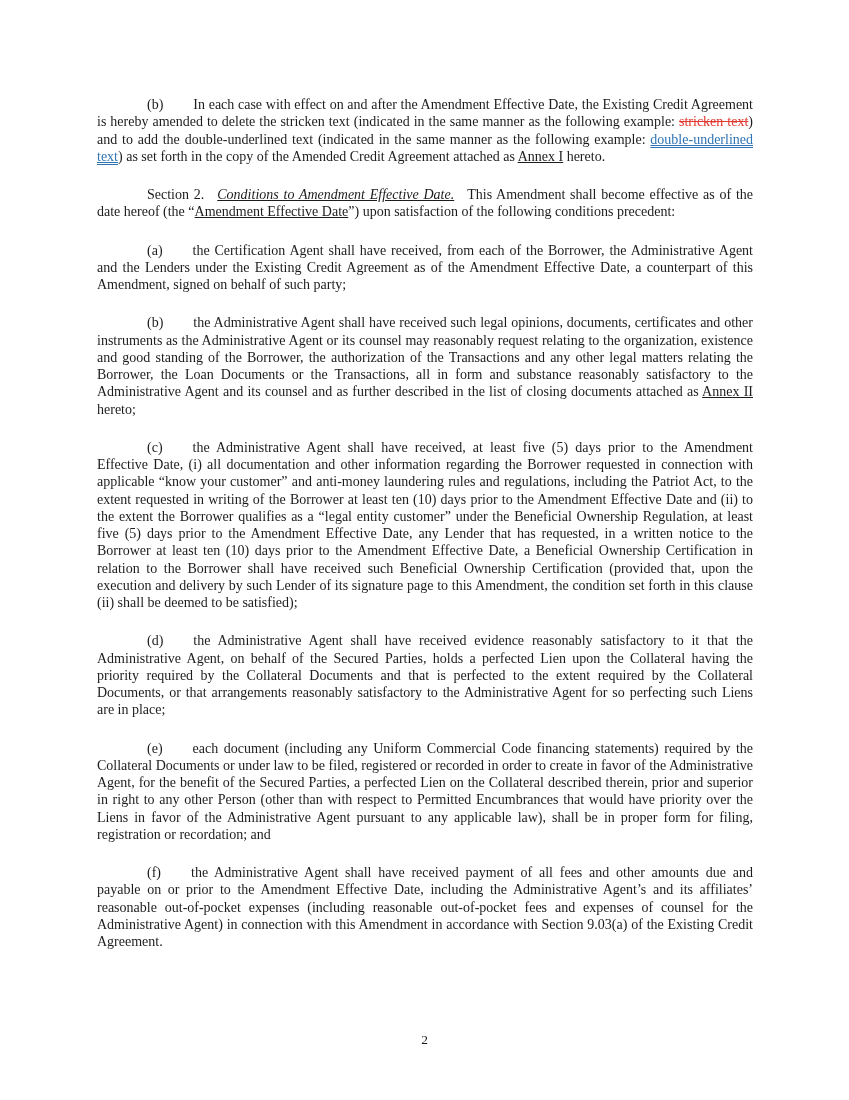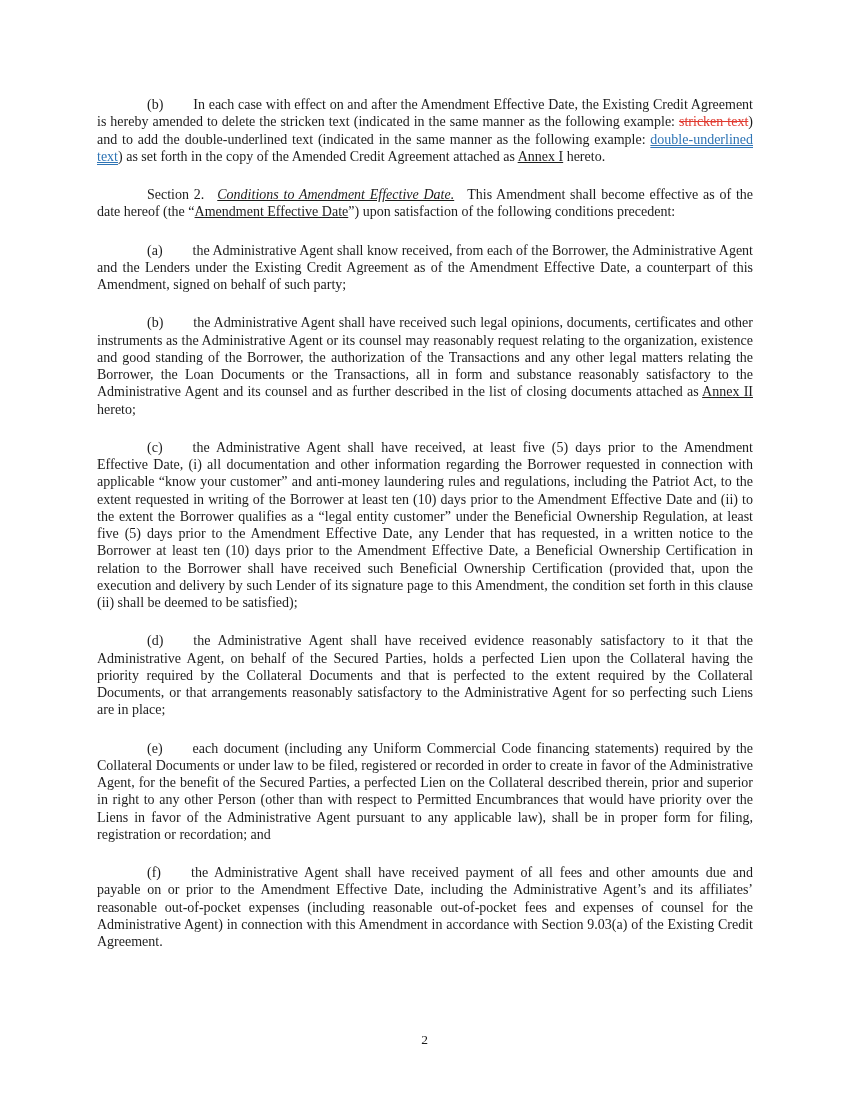--- a/index.html
+++ b/index.html
@@ -54,21 +54,21 @@
     color: #1c1c1c;
   }
 </style>
 </head>
 <body>
 
 <div class="page" style="--stricken-color: #e0392f; --dblund-color: #2e74b5; color: rgb(28, 28, 28); background: rgb(255, 255, 255);">
   <div class="doc-body">
       <p class="para"><span class="normal">(b)</span><span class="tab"></span><span class="normal">In each case with effect on and after the Amendment Effective Date, the Existing Credit Agreement is hereby amended to delete the stricken text (indicated in the same manner as the following example: </span><span class="strike">stricken text</span><span class="normal">) and to add the double-underlined text (indicated in the same manner as the following example: </span><span class="dblund">double-underlined text</span><span class="normal">) as set forth in the copy of the Amended Credit Agreement attached as </span><span class="und">Annex I</span><span class="normal"> hereto.</span></p>
       <p class="para"><span class="normal">Section 2.</span><span class="tab-sm"></span><span class="ital">Conditions to Amendment Effective Date.</span><span class="tab-sm"></span><span class="normal">This Amendment shall become effective as of the date hereof (the “</span><span class="und">Amendment Effective Date</span><span class="normal">”) upon satisfaction of the following conditions precedent:</span></p>
-      <p class="para"><span class="normal">(a)</span><span class="tab"></span><span class="normal">the Administrative Agent shall know received, from each of the Borrower, the Administrative Agent and the Lenders under the Existing Credit Agreement as of the Amendment Effective Date, a counterpart of this Amendment, signed on behalf of such party;</span></p>
+      <p class="para"><span class="normal">(a)</span><span class="tab"></span><span class="normal">the Certification Agent shall have received, from each of the Borrower, the Administrative Agent and the Lenders under the Existing Credit Agreement as of the Amendment Effective Date, a counterpart of this Amendment, signed on behalf of such party;</span></p>
       <p class="para"><span class="normal">(b)</span><span class="tab"></span><span class="normal">the Administrative Agent shall have received such legal opinions, documents, certificates and other instruments as the Administrative Agent or its counsel may reasonably request relating to the organization, existence and good standing of the Borrower, the authorization of the Transactions and any other legal matters relating the Borrower, the Loan Documents or the Transactions, all in form and substance reasonably satisfactory to the Administrative Agent and its counsel and as further described in the list of closing documents attached as </span><span class="und">Annex II</span><span class="normal"> hereto;</span></p>
       <p class="para"><span class="normal">(c)</span><span class="tab"></span><span class="normal">the Administrative Agent shall have received, at least five (5) days prior to the Amendment Effective Date, (i) all documentation and other information regarding the Borrower requested in connection with applicable “know your customer” and anti-money laundering rules and regulations, including the Patriot Act, to the extent requested in writing of the Borrower at least ten (10) days prior to the Amendment Effective Date and (ii) to the extent the Borrower qualifies as a “legal entity customer” under the Beneficial Ownership Regulation, at least five (5) days prior to the Amendment Effective Date, any Lender that has requested, in a written notice to the Borrower at least ten (10) days prior to the Amendment Effective Date, a Beneficial Ownership Certification in relation to the Borrower shall have received such Beneficial Ownership Certification (provided that, upon the execution and delivery by such Lender of its signature page to this Amendment, the condition set forth in this clause (ii) shall be deemed to be satisfied);</span></p>
       <p class="para"><span class="normal">(d)</span><span class="tab"></span><span class="normal">the Administrative Agent shall have received evidence reasonably satisfactory to it that the Administrative Agent, on behalf of the Secured Parties, holds a perfected Lien upon the Collateral having the priority required by the Collateral Documents and that is perfected to the extent required by the Collateral Documents, or that arrangements reasonably satisfactory to the Administrative Agent for so perfecting such Liens are in place;</span></p>
       <p class="para"><span class="normal">(e)</span><span class="tab"></span><span class="normal">each document (including any Uniform Commercial Code financing statements) required by the Collateral Documents or under law to be filed, registered or recorded in order to create in favor of the Administrative Agent, for the benefit of the Secured Parties, a perfected Lien on the Collateral described therein, prior and superior in right to any other Person (other than with respect to Permitted Encumbrances that would have priority over the Liens in favor of the Administrative Agent pursuant to any applicable law), shall be in proper form for filing, registration or recordation; and</span></p>
       <p class="para"><span class="normal">(f)</span><span class="tab"></span><span class="normal">the Administrative Agent shall have received payment of all fees and other amounts due and payable on or prior to the Amendment Effective Date, including the Administrative Agent’s and its affiliates’ reasonable out-of-pocket expenses (including reasonable out-of-pocket fees and expenses of counsel for the Administrative Agent) in connection with this Amendment in accordance with Section 9.03(a) of the Existing Credit Agreement.</span></p>
     </div>
   <div class="page-footer">
     <span>2</span>
   </div>
 </div>

